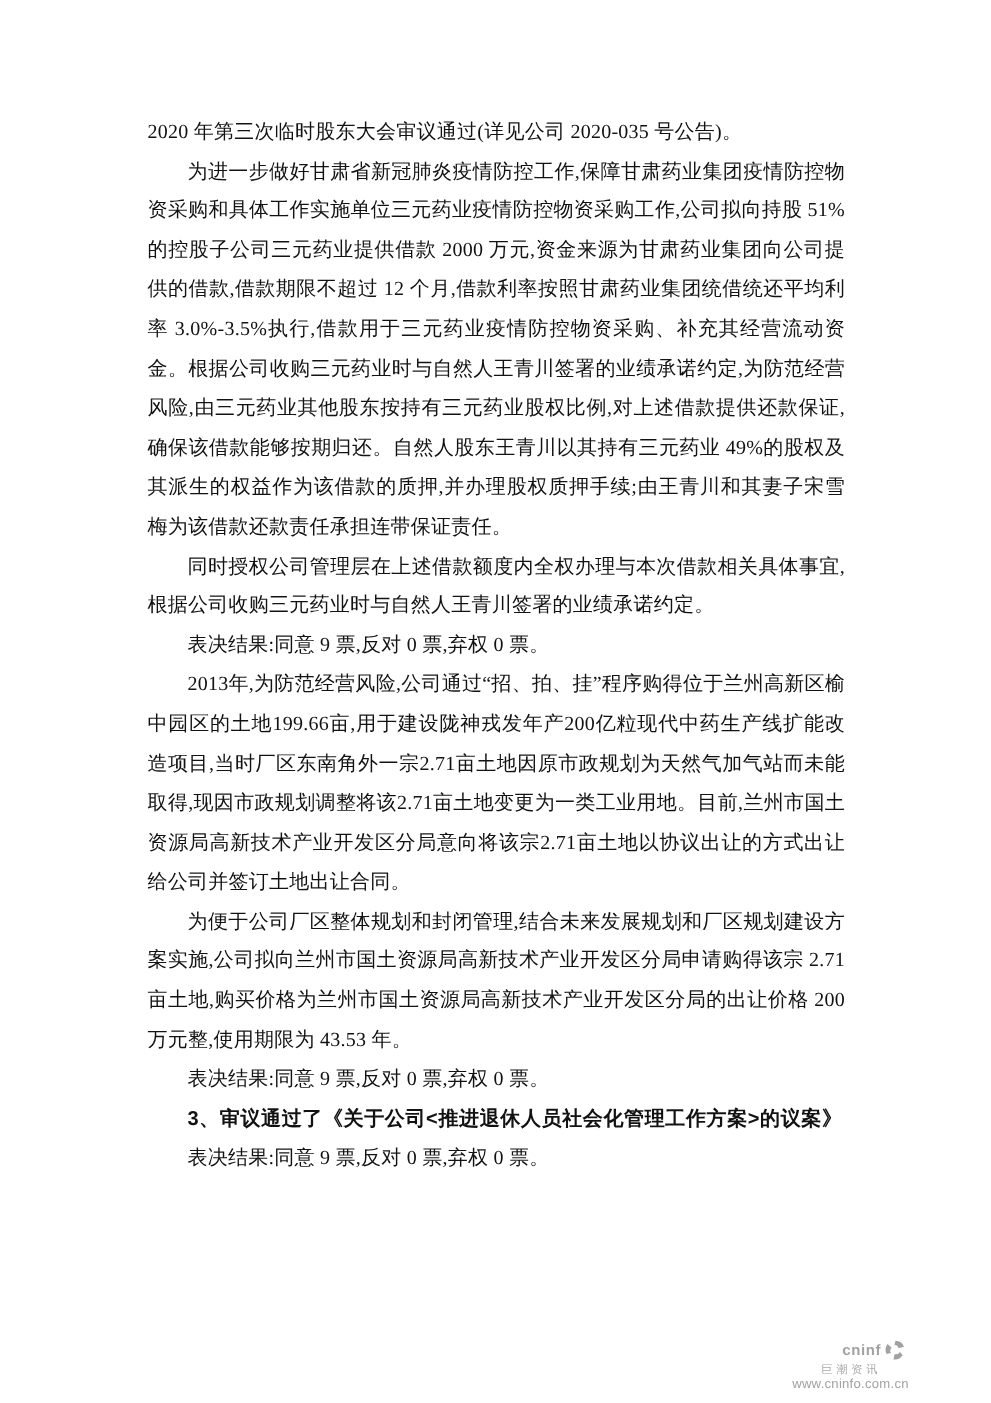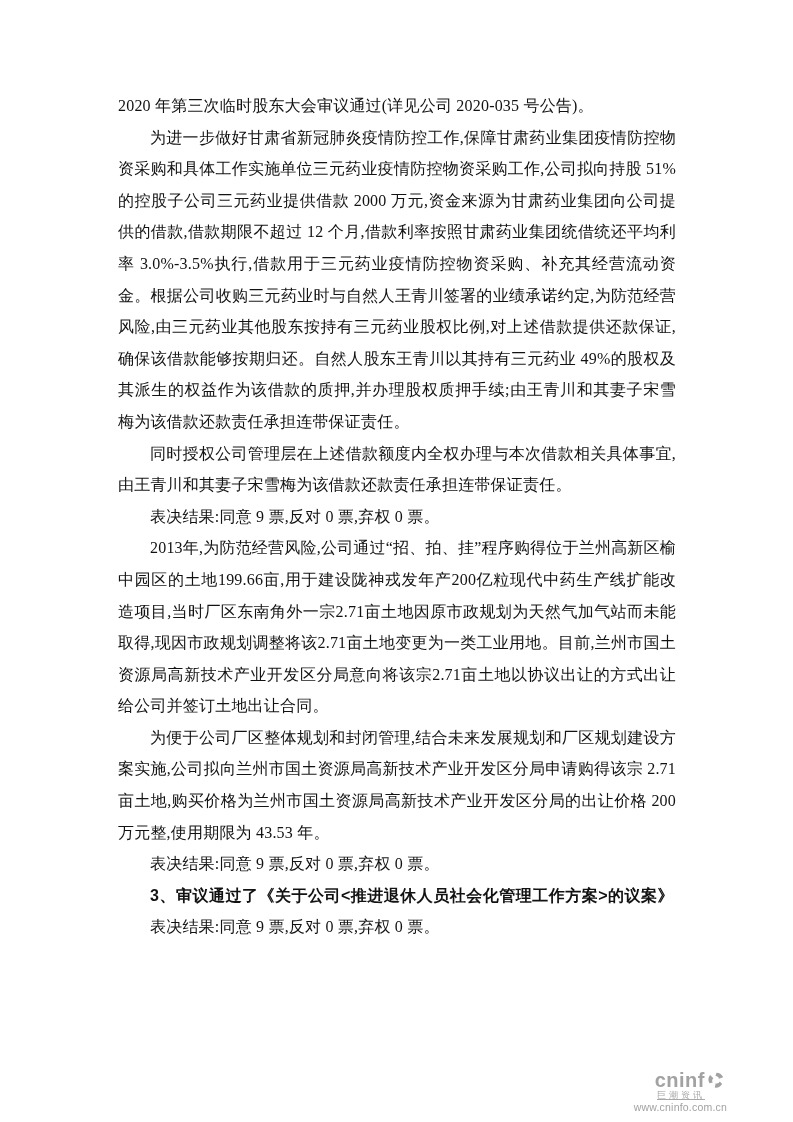--- a/index.html
+++ b/index.html
@@ -50,33 +50,32 @@
     font-family: "Liberation Sans", "DejaVu Sans", sans-serif;
     user-select: none;
   }
   .wm-top {
     display: flex;
     align-items: center;
     gap: 2px;
     margin-right: 2px;
   }
   .wm-brand {
-    font-size: 20px;
+    font-size: 12px;
     font-weight: bold;
     letter-spacing: 0.5px;
     color: #a2a2a2;
     line-height: 16px;
   }
   .wm-caption {
     font-size: 9px;
     letter-spacing: 3px;
     color: #a8a8a8;
     margin: 1px 22px 1px 0;
     line-height: 10px;
-    text-decoration: underline;
   }
   .wm-url {
     font-size: 10.5px;
     color: #a2a2a2;
     letter-spacing: 0.2px;
     line-height: 12px;
   }
   .wm-icon {
     display: inline-block;
     width: 18px;
@@ -84,21 +83,21 @@
   }
 </style>
 </head>
 <body>
 
 <div class="page">
 
   <div class="content">
     <p class="para">2020 年第三次临时股东大会审议通过(详见公司 2020-035 号公告)。</p>
     <p class="para indent">为进一步做好甘肃省新冠肺炎疫情防控工作,保障甘肃药业集团疫情防控物资采购和具体工作实施单位三元药业疫情防控物资采购工作,公司拟向持股 51%的控股子公司三元药业提供借款 2000 万元,资金来源为甘肃药业集团向公司提供的借款,借款期限不超过 12 个月,借款利率按照甘肃药业集团统借统还平均利率 3.0%-3.5%执行,借款用于三元药业疫情防控物资采购、补充其经营流动资金。根据公司收购三元药业时与自然人王青川签署的业绩承诺约定,为防范经营风险,由三元药业其他股东按持有三元药业股权比例,对上述借款提供还款保证,确保该借款能够按期归还。自然人股东王青川以其持有三元药业 49%的股权及其派生的权益作为该借款的质押,并办理股权质押手续;由王青川和其妻子宋雪梅为该借款还款责任承担连带保证责任。</p>
-    <p class="para indent">同时授权公司管理层在上述借款额度内全权办理与本次借款相关具体事宜,由王青川和其妻子宋雪梅为该借款还款责任承担连带保证责任。</p>
+    <p class="para indent">同时授权公司管理层在上述借款额度内全权办理与本次借款相关具体事宜,根据公司收购三元药业时与自然人王青川签署的业绩承诺约定。</p>
     <p class="para indent">表决结果:同意 9 票,反对 0 票,弃权 0 票。</p>
     <p class="para indent">2013年,为防范经营风险,公司通过“招、拍、挂”程序购得位于兰州高新区榆中园区的土地199.66亩,用于建设陇神戎发年产200亿粒现代中药生产线扩能改造项目,当时厂区东南角外一宗2.71亩土地因原市政规划为天然气加气站而未能取得,现因市政规划调整将该2.71亩土地变更为一类工业用地。目前,兰州市国土资源局高新技术产业开发区分局意向将该宗2.71亩土地以协议出让的方式出让给公司并签订土地出让合同。</p>
     <p class="para indent">为便于公司厂区整体规划和封闭管理,结合未来发展规划和厂区规划建设方案实施,公司拟向兰州市国土资源局高新技术产业开发区分局申请购得该宗 2.71 亩土地,购买价格为兰州市国土资源局高新技术产业开发区分局的出让价格 200 万元整,使用期限为 43.53 年。</p>
     <p class="para indent">表决结果:同意 9 票,反对 0 票,弃权 0 票。</p>
     <p class="para indent heading">3、审议通过了《关于公司&lt;推进退休人员社会化管理工作方案&gt;的议案》</p>
     <p class="para indent">表决结果:同意 9 票,反对 0 票,弃权 0 票。</p>
   </div>
 
   <div class="watermark">
     <div class="wm-top">

